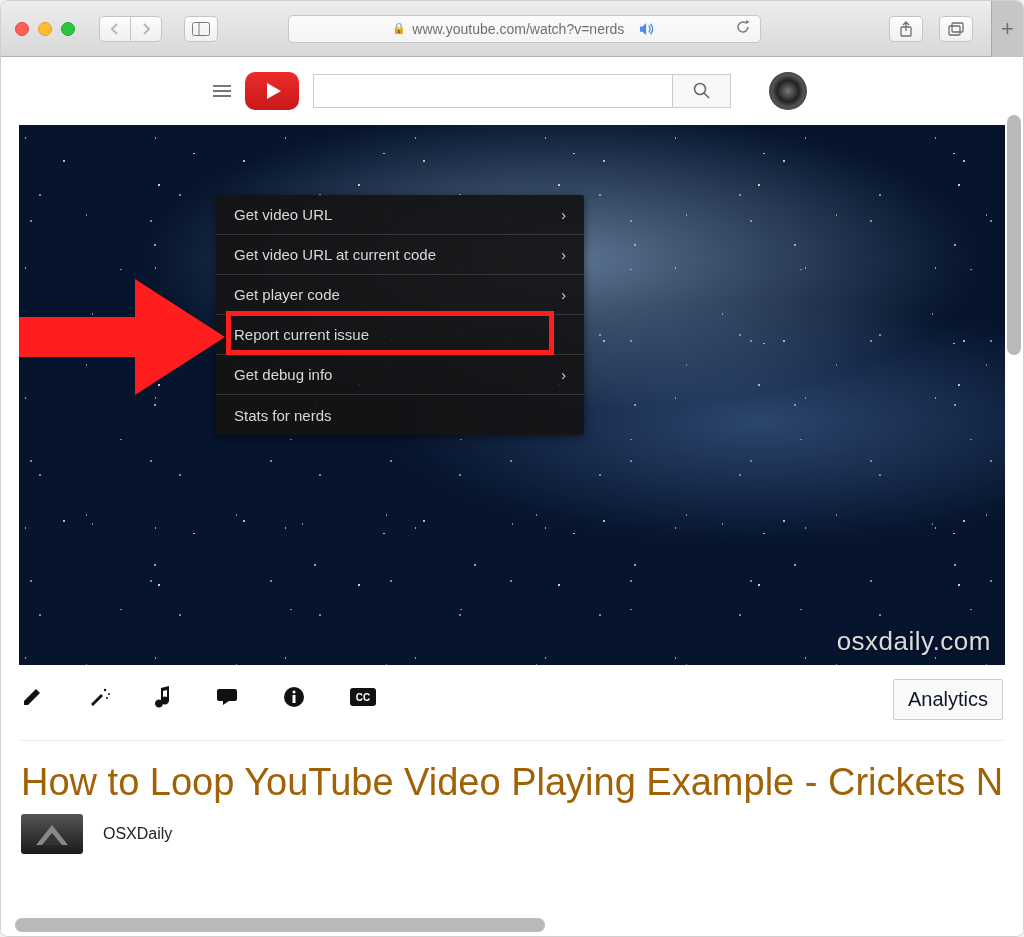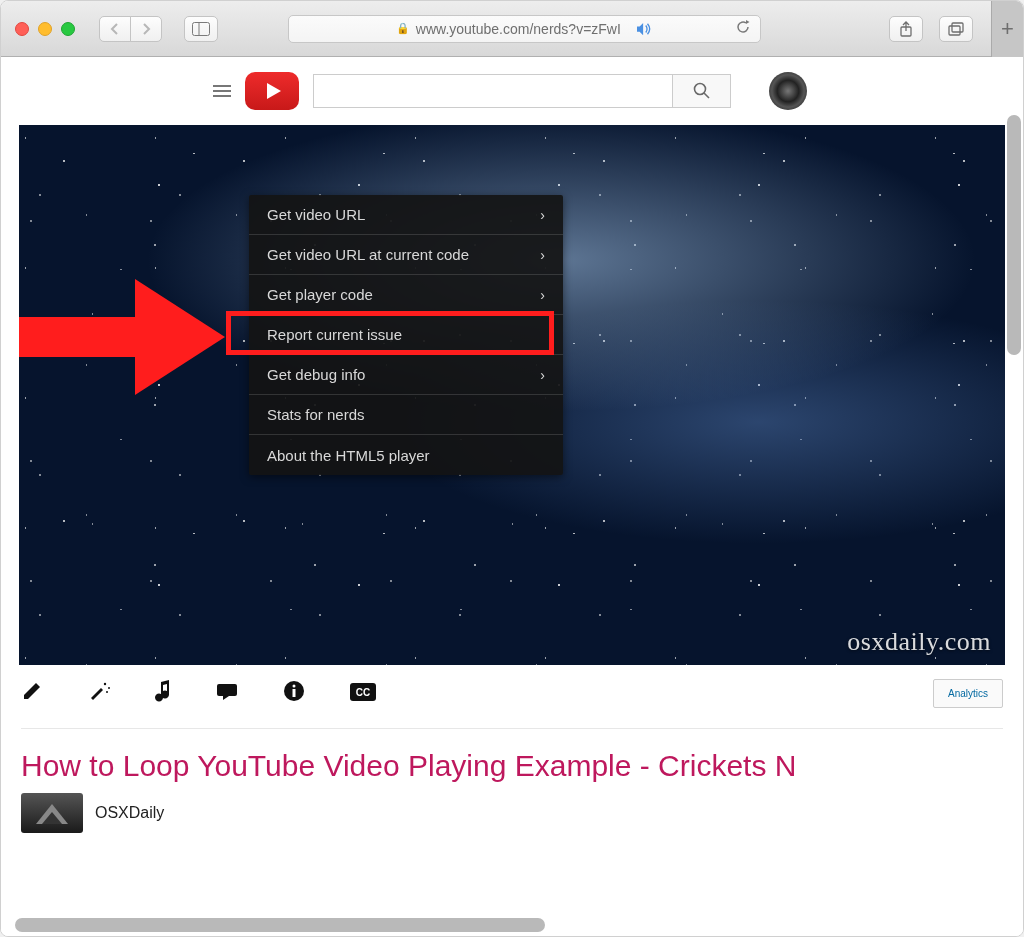--- a/index.html
+++ b/index.html
@@ -45,41 +45,41 @@
  radial-gradient(circle at 45% 60%, rgba(255,255,255,.5) 1px, transparent 1px),
  radial-gradient(circle at 70% 30%, rgba(255,255,255,.8) 1px, transparent 1px),
  radial-gradient(circle at 85% 75%, rgba(255,255,255,.6) 1px, transparent 1px),
  radial-gradient(circle at 60% 85%, rgba(255,255,255,.5) 1px, transparent 1px),
  radial-gradient(circle at 15% 50%, rgba(255,255,255,.5) 1px, transparent 1px),
  radial-gradient(circle at 92% 15%, rgba(255,255,255,.7) 1px, transparent 1px),
  radial-gradient(circle at 35% 90%, rgba(255,255,255,.5) 1px, transparent 1px),
  radial-gradient(circle at 5% 10%, rgba(255,255,255,.6) 1px, transparent 1px);
  background-size:100% 100%,100% 100%,120px 120px,180px 180px,150px 150px,200px 200px,160px 160px,170px 170px,140px 140px,190px 190px,210px 210px,130px 130px;
 }
-.watermark{position:absolute;right:14px;bottom:8px;color:rgba(255,255,255,.85);font-size:26px;letter-spacing:.5px;text-shadow:0 1px 3px rgba(0,0,0,.6);font-family:Liberation Serif, serif;}
-
-.context-menu{position:absolute;left:230px;top:70px;width:314px;background:rgba(20,20,20,.92);border-radius:2px;box-shadow:0 2px 8px rgba(0,0,0,.5);}
+.watermark{position:absolute;right:14px;bottom:8px;color:rgba(255,255,255,.85);font-size:26px;letter-spacing:.5px;text-shadow:0 1px 3px rgba(0,0,0,.6);}
+
+.context-menu{position:absolute;left:197px;top:70px;width:368px;background:rgba(20,20,20,.92);border-radius:2px;box-shadow:0 2px 8px rgba(0,0,0,.5);}
 .cm-item{height:40px;display:flex;align-items:center;justify-content:space-between;padding:0 18px;color:#d8d8d8;font-size:15px;border-bottom:1px solid rgba(130,130,130,.3);cursor:pointer;}
 .cm-item:last-child{border-bottom:none;}
 .cm-item .chev{color:#d8d8d8;font-size:14px;}
 .cm-item .check{color:#fff;font-size:18px;font-weight:bold;}
 .cm-highlight{position:absolute;left:207px;top:186px;width:328px;height:44px;border:5px solid #ff1d1d;pointer-events:none;}
 
 .arrow{position:absolute;left:-4px;top:154px;width:220px;height:112px;pointer-events:none;}
 .arrow-shaft{position:absolute;left:0;top:38px;width:130px;height:40px;background:#ff1d1d;}
 .arrow-head{position:absolute;left:120px;top:0;width:0;height:0;border-left:90px solid #ff1d1d;border-top:58px solid transparent;border-bottom:58px solid transparent;}
 
-.action-row{display:flex;align-items:flex-end;padding:14px 20px;gap:44px;}
+.action-row{display:flex;align-items:center;padding:14px 20px;gap:44px;}
 .action-row .ic{font-size:22px;color:#111;}
 .action-row .spacer{flex:1;}
-.pill-btn{border:1px solid #ccc;background:#fafafa;padding:8px 14px;font-size:10px;color:#0369a1;border-radius:2px;cursor:pointer;}
+.pill-btn{border:1px solid #ccc;background:#fafafa;padding:8px 14px;font-size:20px;color:#0f172a;border-radius:2px;cursor:pointer;}
 .divider{height:1px;background:#e7e7e7;margin:6px 20px 10px;}
 
-.video-title{font-size:30px;color:#be185d;padding:10px 20px 6px; white-space:nowrap; overflow:hidden;}
-.channel-row{display:flex;align-items:center;gap:12px;padding:4px 20px;}
+.video-title{font-size:38px;color:#a16207;padding:10px 20px 6px; white-space:nowrap; overflow:hidden;}
+.channel-row{display:flex;align-items:center;gap:20px;padding:4px 20px;}
 .channel-thumb{width:62px;height:40px;background:linear-gradient(#555,#1a1a1a);border-radius:3px;display:flex;align-items:center;justify-content:center;overflow:hidden;}
 .channel-name{font-size:16px;color:#222;font-weight:500;}
 
 .v-scroll{position:absolute;right:2px;top:58px;width:14px;height:240px;background:#b9b9b9;border-radius:7px;}
 .h-scroll{position:absolute;left:14px;bottom:4px;width:530px;height:14px;background:#b9b9b9;border-radius:7px;}
 </style>
 </head>
 <body>
 
 <div class="browser-window">
@@ -103,21 +103,21 @@
       </div>
     </div>
     <div class="sidebar-btn">
       <svg width="18" height="14" viewBox="0 0 18 14">
           <rect x="0.5" y="0.5" width="17" height="13" rx="2" fill="none" stroke="#7a7a7a"></rect>
           <line x1="7" y1="0.5" x2="7" y2="13.5" stroke="#7a7a7a"></line>
         </svg>
     </div>
     <div class="url-bar">
       <span class="lock">🔒</span>
-      <span>www.youtube.com/nerds?v=zFwI</span>
+      <span>www.youtube.com/watch?v=nerds</span>
       <svg class="snd" viewBox="0 0 20 16">
           <path d="M2 5 L5 5 L9 1 L9 15 L5 11 L2 11 Z" fill="#4a90e2"></path>
           <path d="M12 4 Q15 8 12 12" stroke="#4a90e2" stroke-width="1.5" fill="none"></path>
           <path d="M14 2 Q19 8 14 14" stroke="#4a90e2" stroke-width="1.5" fill="none"></path>
         </svg>
       <span class="reload">
         <svg width="14" height="14" viewBox="0 0 14 14">
             <path d="M12 7 A5 5 0 1 1 10 3" stroke="#7a7a7a" stroke-width="1.5" fill="none"></path>
             <path d="M10 0 L10 4 L13.5 2 Z" fill="#7a7a7a"></path>
           </svg>
@@ -185,23 +185,20 @@
         <div class="cm-item">
           <span>Report current issue</span>
         </div>
         <div class="cm-item">
           <span>Get debug info</span>
           <span class="chev">›</span>
         </div>
         <div class="cm-item">
           <span>Stats for nerds</span>
         </div>
-        <div class="cm-item">
-          <span>About the HTML5 player</span>
-        </div>
       </div>
 
       <div class="cm-highlight"></div>
       <div class="arrow">
         <div class="arrow-shaft"></div>
         <div class="arrow-head"></div>
       </div>
     </div>
 
     <div class="action-row">

